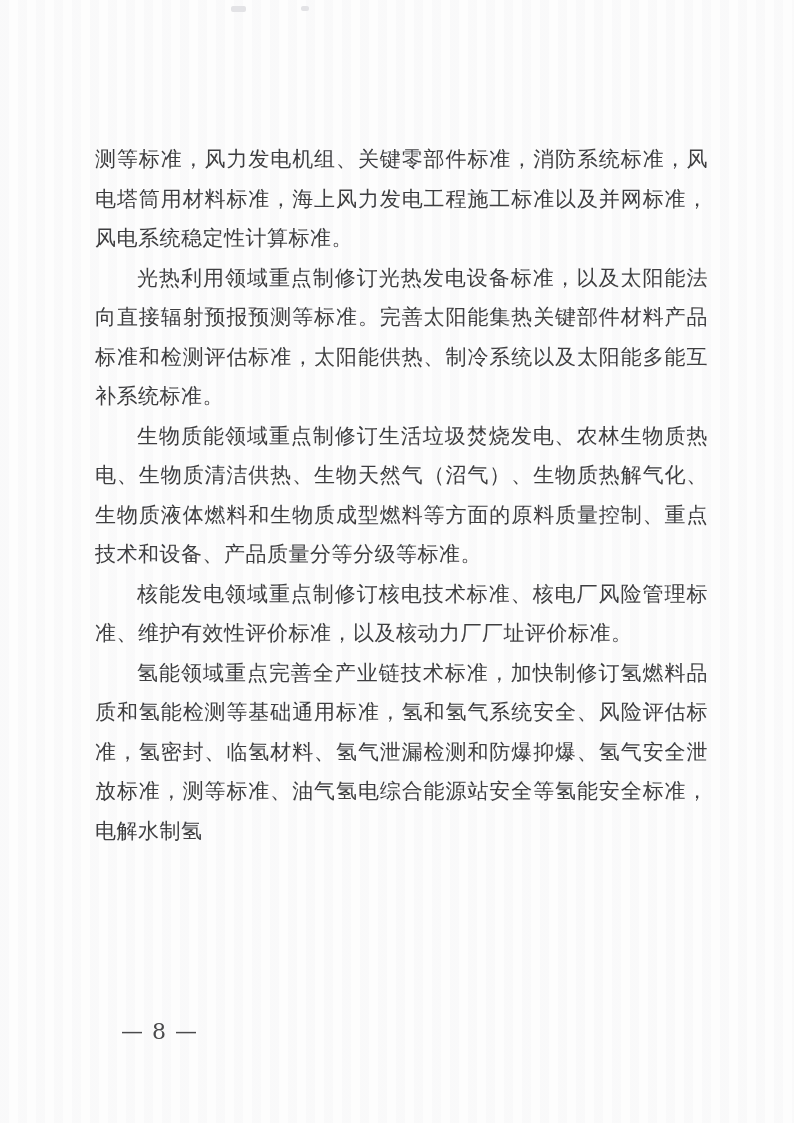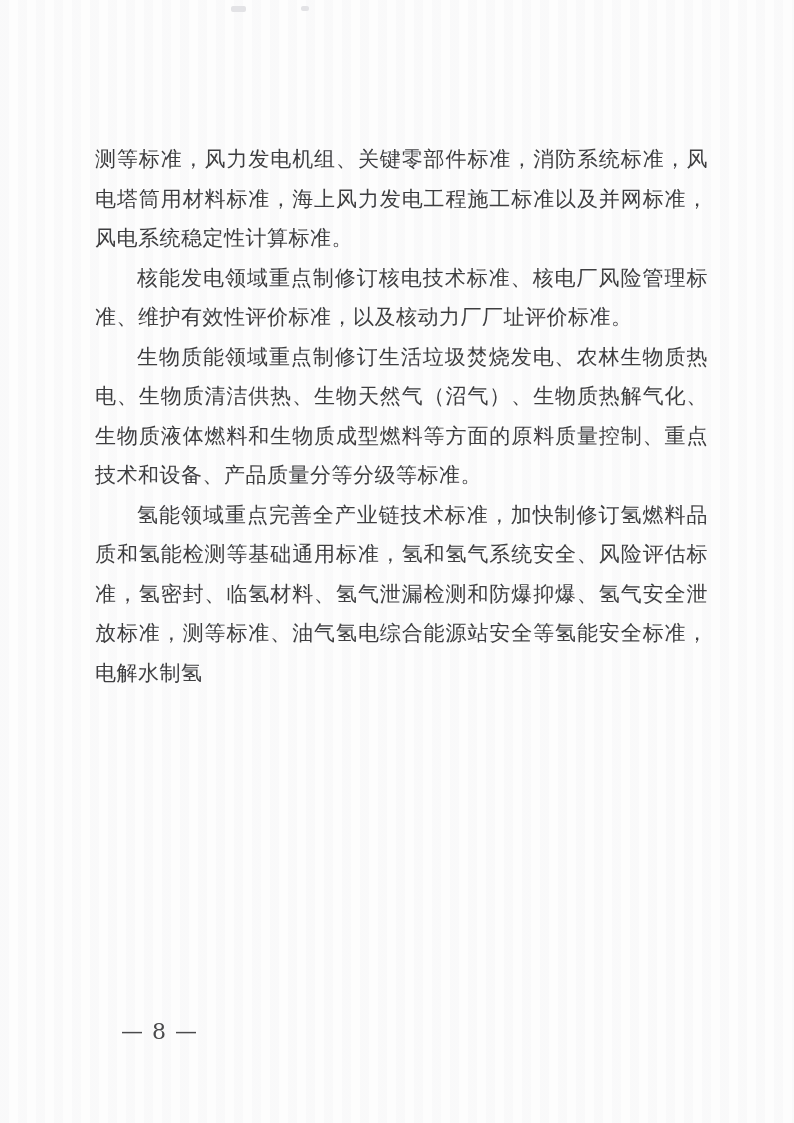--- a/index.html
+++ b/index.html
@@ -66,20 +66,21 @@
 </head>
 <body>
 
 <div class="page">
 
   <div class="scan-mark scan-mark-1"></div>
   <div class="scan-mark scan-mark-2"></div>
 
   <main class="body-text">
     <p class="para no-indent">测等标准，风力发电机组、关键零部件标准，消防系统标准，风电塔筒用材料标准，海上风力发电工程施工标准以及并网标准，风电系统稳定性计算标准。</p>
+    <p class="para">光热利用领域重点制修订光热发电设备标准，以及太阳能法向直接辐射预报预测等标准。完善太阳能集热关键部件材料产品标准和检测评估标准，太阳能供热、制冷系统以及太阳能多能互补系统标准。</p>
+    <p class="para">生物质能领域重点制修订生活垃圾焚烧发电、农林生物质热电、生物质清洁供热、生物天然气（沼气）、生物质热解气化、生物质液体燃料和生物质成型燃料等方面的原料质量控制、重点技术和设备、产品质量分等分级等标准。</p>
     <p class="para">核能发电领域重点制修订核电技术标准、核电厂风险管理标准、维护有效性评价标准，以及核动力厂厂址评价标准。</p>
-    <p class="para">生物质能领域重点制修订生活垃圾焚烧发电、农林生物质热电、生物质清洁供热、生物天然气（沼气）、生物质热解气化、生物质液体燃料和生物质成型燃料等方面的原料质量控制、重点技术和设备、产品质量分等分级等标准。</p>
     <p class="para">氢能领域重点完善全产业链技术标准，加快制修订氢燃料品质和氢能检测等基础通用标准，氢和氢气系统安全、风险评估标准，氢密封、临氢材料、氢气泄漏检测和防爆抑爆、氢气安全泄放标准，测等标准、油气氢电综合能源站安全等氢能安全标准，电解水制氢</p>
   </main>
 
   <footer class="page-footer">— 8 —</footer>
 
 </div>
 
 </body></html>

